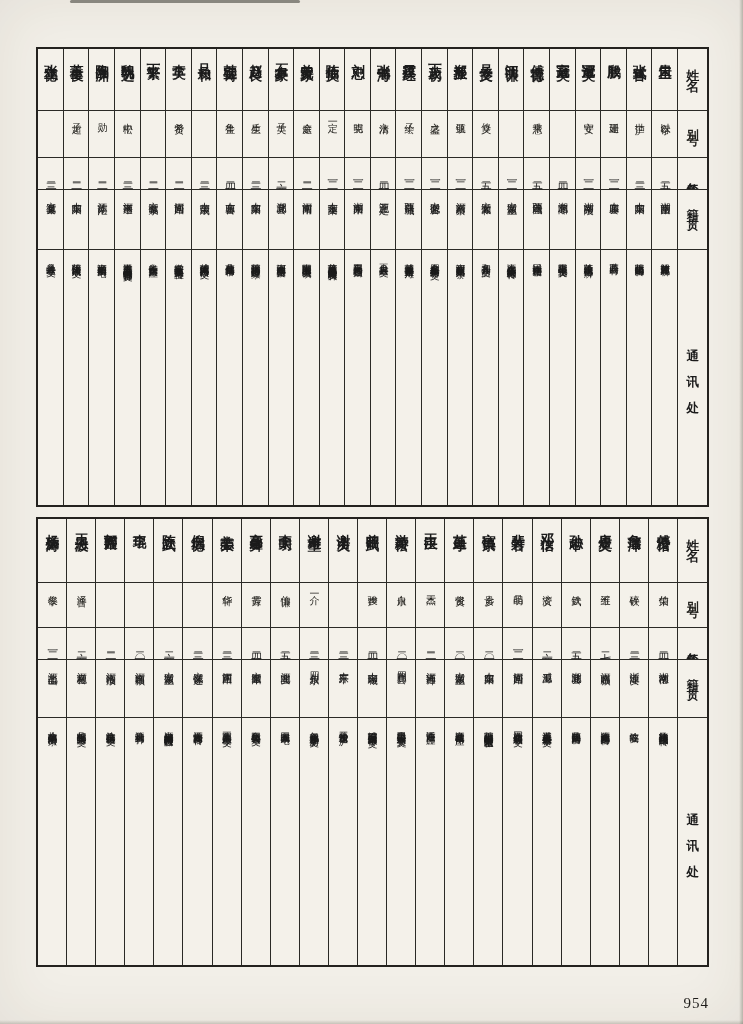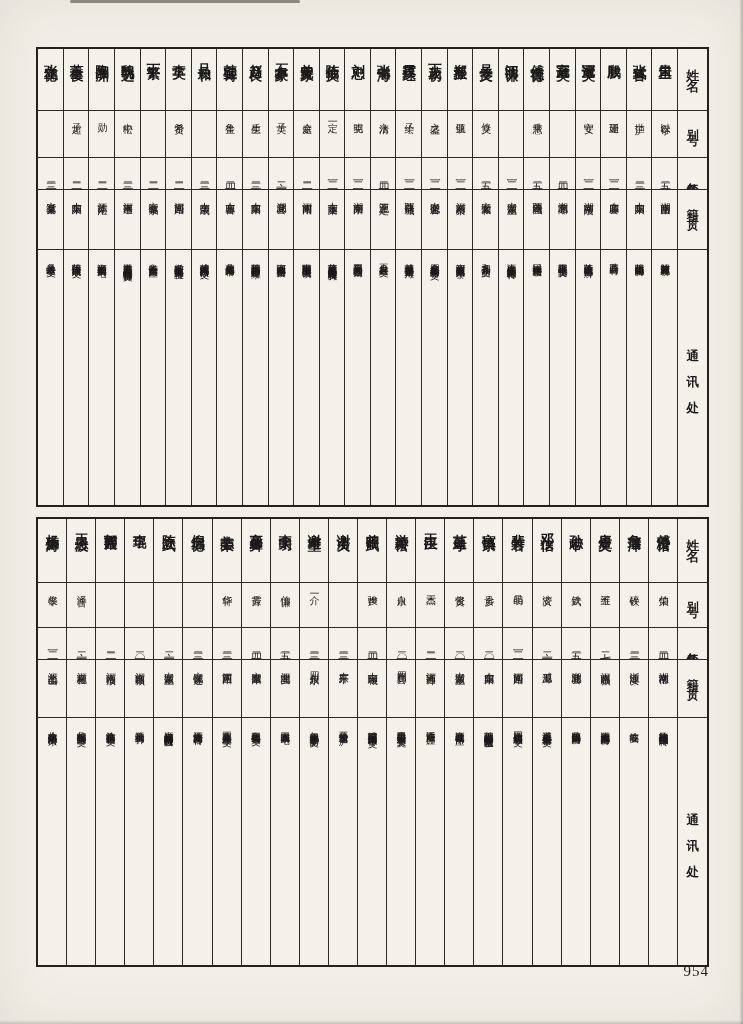--- a/index.html
+++ b/index.html
@@ -75,21 +75,21 @@
 
   .header-col .cell .vtext { font-weight:bold; font-size:13px; }
   .header-col .cell.name   .vtext { letter-spacing:10px; padding-top:6px; }
   .header-col .cell.alias  .vtext { font-size:12px; letter-spacing:7px; padding-top:4px; }
   .header-col .cell.age    .vtext { font-size:12px; letter-spacing:2px; }
   .header-col .cell.origin .vtext { font-size:12px; letter-spacing:11px; padding-top:5px; }
   .header-col .cell.address{ align-items:center; padding-top:0; }
   .header-col .cell.address .vtext { font-size:12.5px; letter-spacing:26px; }
 
   .page-number {
-    position:absolute; right:34px; bottom:44px;
+    position:absolute; right:34px; bottom:12px;
     font-size:15px; letter-spacing:1px; color:#1e1d1a;
     font-family:"Liberation Serif","DejaVu Serif",serif;
   }
 </style>
 </head>
 <body>
 
 <div class="page">
   <div class="scan-edge-top"></div>
   <div class="scan-edge-right"></div>

